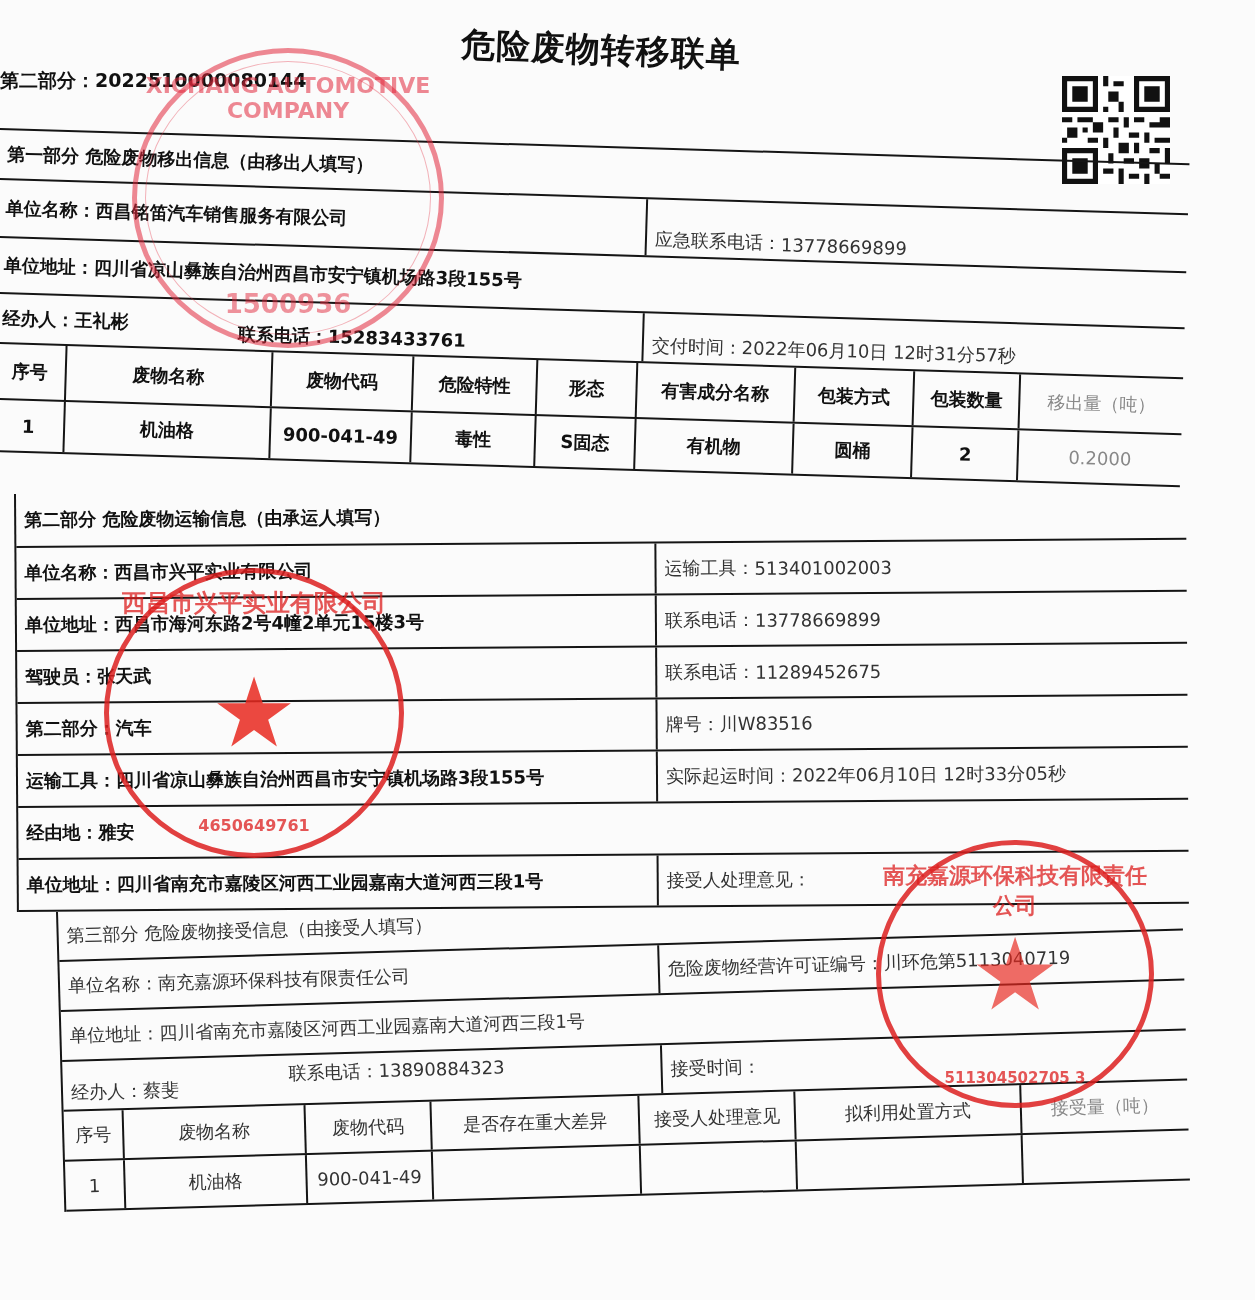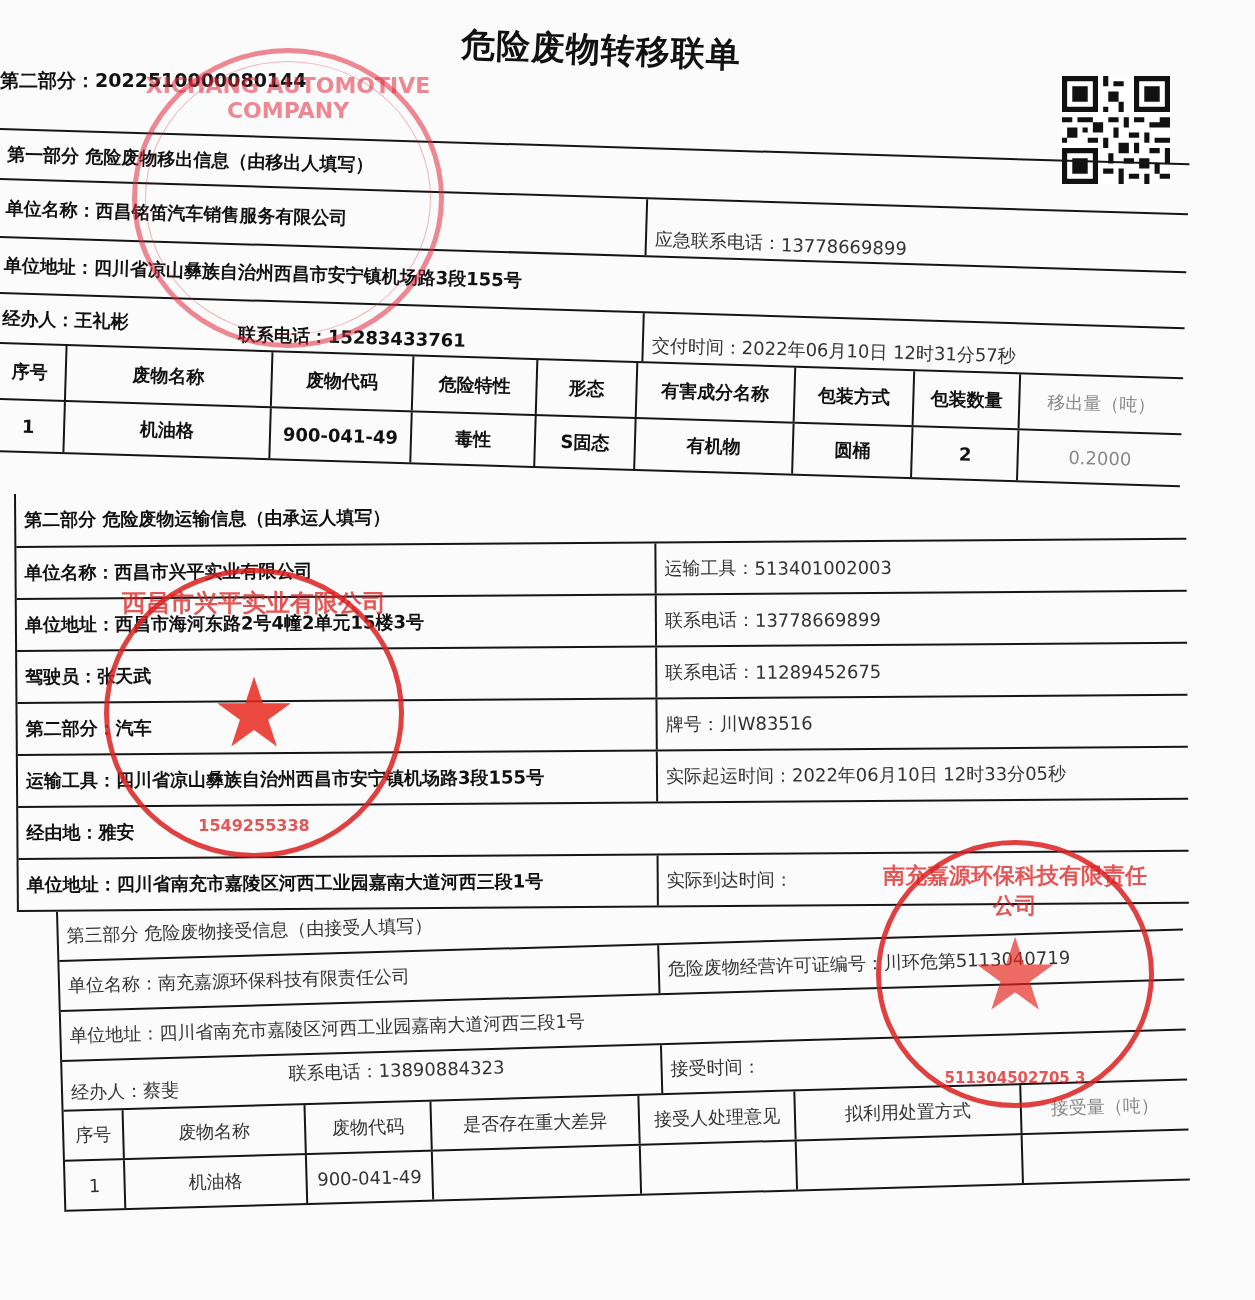--- a/index.html
+++ b/index.html
@@ -193,21 +193,21 @@
         <span>经由地：</span>
         <span>雅安</span>
       </div>
   </div>
   <div class="row" style="height:52px;">
     <div class="cell" style="width:640px;">
         <span>单位地址：</span>
         <span>四川省南充市嘉陵区河西工业园嘉南大道河西三段1号</span>
       </div>
     <div class="cell light" style="width:530px;">
-        <span>实际到达时间：</span>
+        <span>接受人处理意见：</span>
         <span></span>
       </div>
   </div>
 </div>
 
 <div class="sheet3 outer-left">
   <div class="row" style="height:50px;">
     <div class="cell section light" style="width:1124px;">第三部分 危险废物接受信息（由接受人填写）</div>
   </div>
   <div class="row" style="height:50px;">
@@ -252,25 +252,26 @@
     <div class="cell center light" style="width:208px;"></div>
     <div class="cell center light" style="width:156px;"></div>
     <div class="cell center light" style="width:226px;"></div>
     <div class="cell center light" style="width:166px;"></div>
   </div>
 </div>
 
 <div class="stamp" style="left:132px; top:48px; width:312px; height:300px; border-color:rgba(225,40,60,0.55);text-decoration:underline;">
   <div class="inner" style="border-color:rgba(225,40,60,0.35);"></div>
   <div class="txt" style="top:20px; font-size:22px; color:rgba(225,40,60,0.55);">XICHANG AUTOMOTIVE COMPANY</div>
+  <div class="txt" style="bottom:24px; font-size:26px; color:rgba(225,40,60,0.5);">1500936</div>
 </div>
 
 <div class="stamp" style="left:104px; top:568px; width:300px; height:290px;">
   <div class="txt" style="top:14px; font-size:24px;">西昌市兴平实业有限公司</div>
   <div class="star" style="font-size:96px;">★</div>
-  <div class="txt" style="bottom:18px; font-size:16px;">1549255338</div>
+  <div class="txt" style="bottom:18px; font-size:16px;">4650649761</div>
 </div>
 
 <div class="stamp" style="left:876px; top:840px; width:278px; height:268px;">
   <div class="txt" style="top:16px; font-size:22px;">南充嘉源环保科技有限责任公司</div>
   <div class="star" style="font-size:100px; opacity:0.8;">★</div>
   <div class="txt" style="bottom:16px; font-size:15px;">511304502705 3</div>
 </div>
 
 </body></html>

